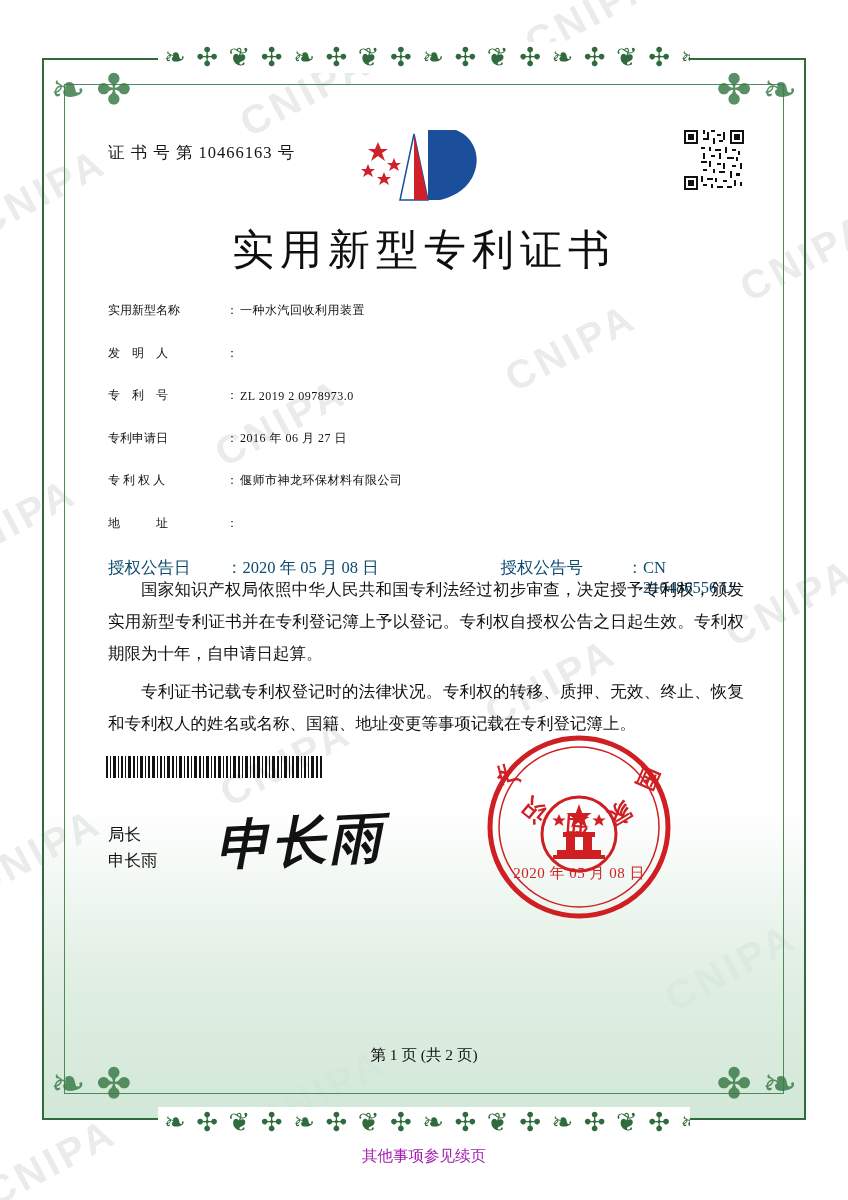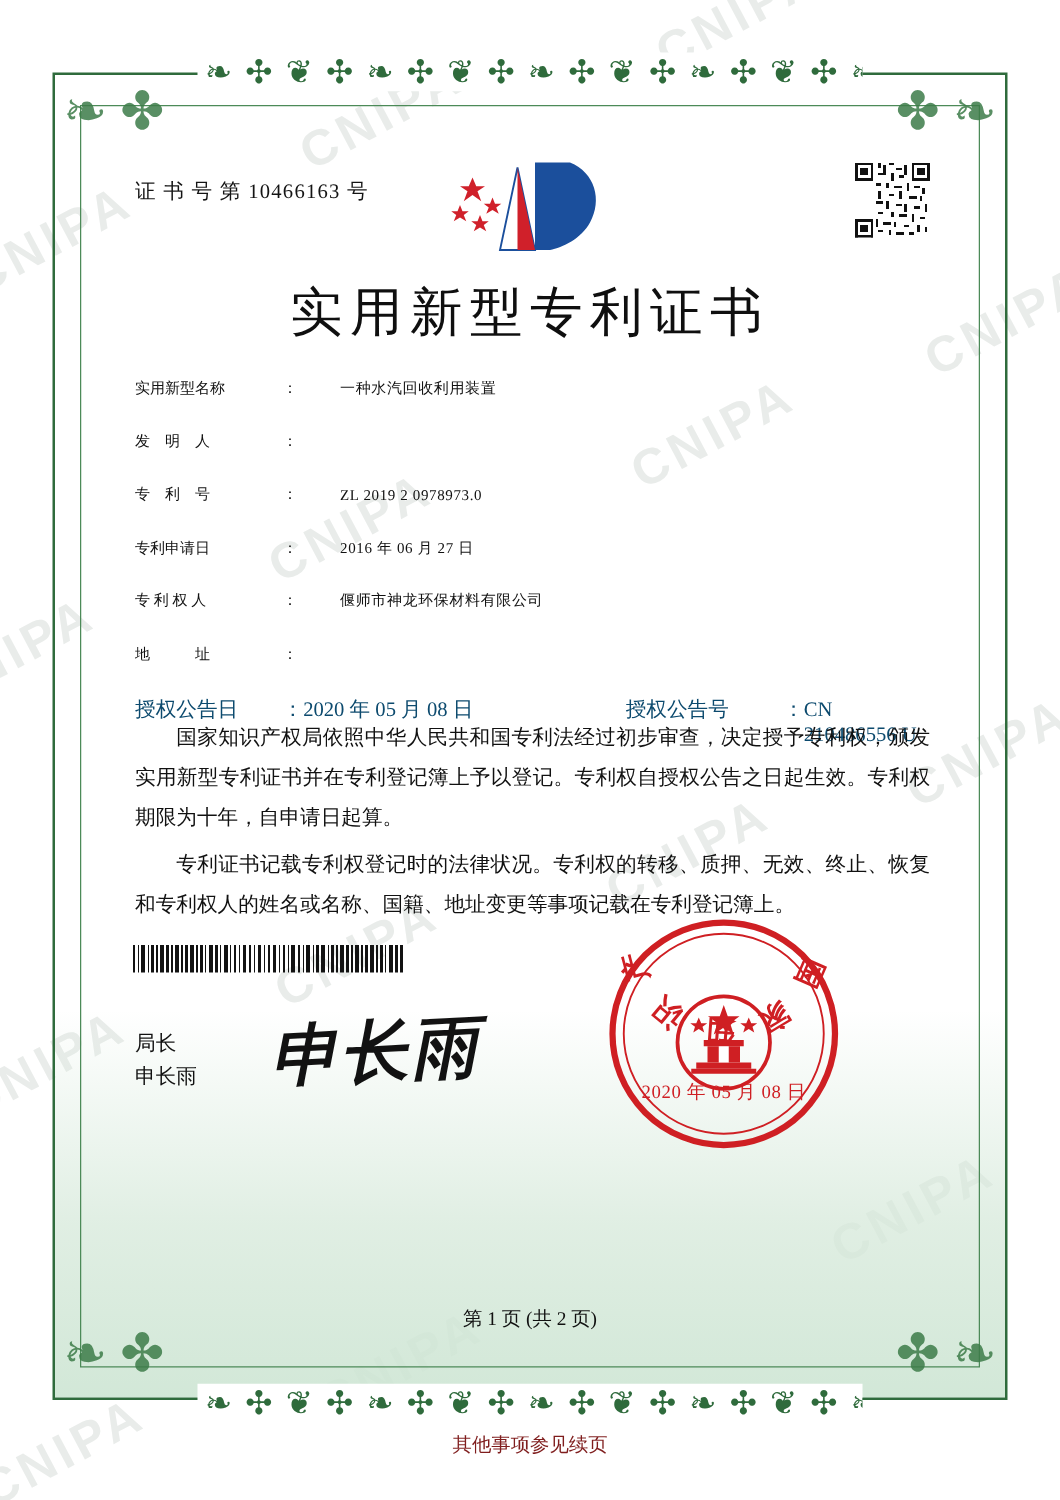--- a/index.html
+++ b/index.html
@@ -172,21 +172,20 @@
     letter-spacing: 0px;
     white-space: nowrap;
   }
   .row .sep {
     flex: 0 0 auto;
     padding-right: 2px;
   }
   .row .val {
     flex: 1 1 auto;
     letter-spacing: .5px;
-    margin-left: 32px;
   }
   .row-inline {
     display: flex;
     align-items: baseline;
     font-size: 16.5px;
     margin-bottom: 25.5px;
     color: #0c4a6e;
   }
   .seg-a { width: 118px; flex: 0 0 118px; display:flex; justify-content: space-between; }
   .seg-a2 { flex: 0 0 auto; }
@@ -268,21 +267,21 @@
     color: #111;
   }
 
   .footer-note {
     position: absolute;
     left: 0;
     right: 0;
     top: 1146px;
     text-align: center;
     font-size: 15.5px;
-    color: #7f1d1d;
+    color: #a21caf;
     z-index: 3;
   }
 
   
   .green-wash {
     position: absolute;
     left: 2px;
     right: 2px;
     bottom: 2px;
     height: 310px;

